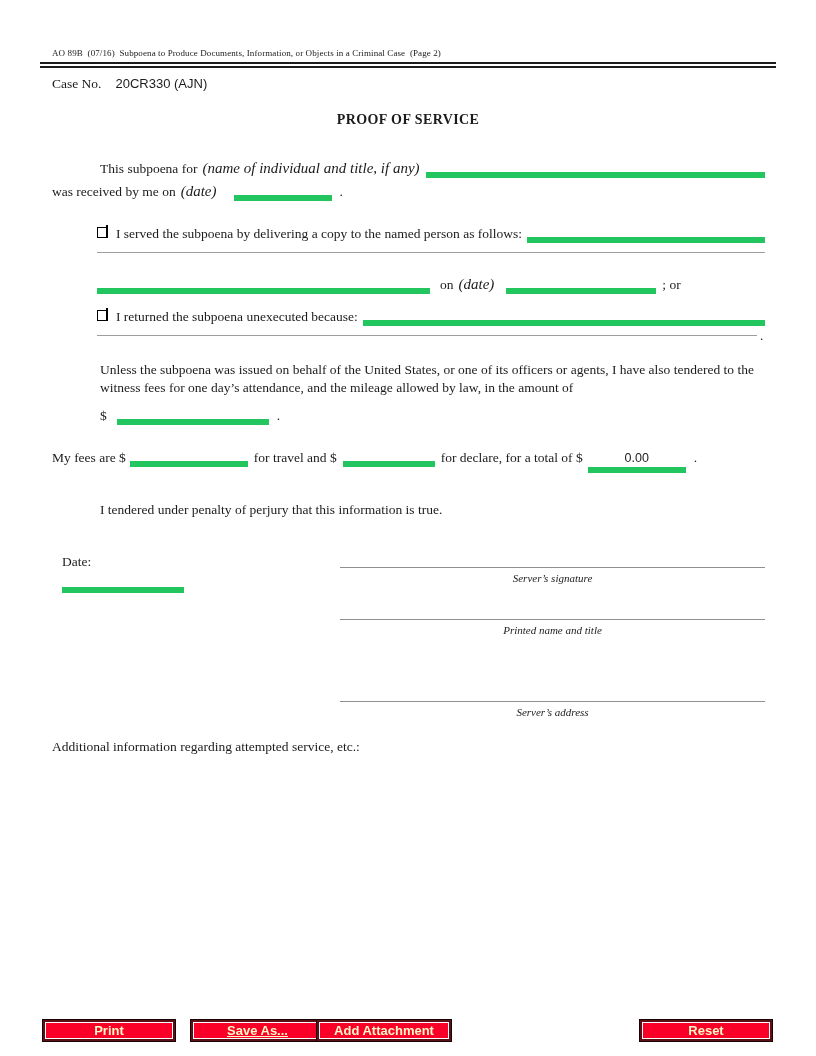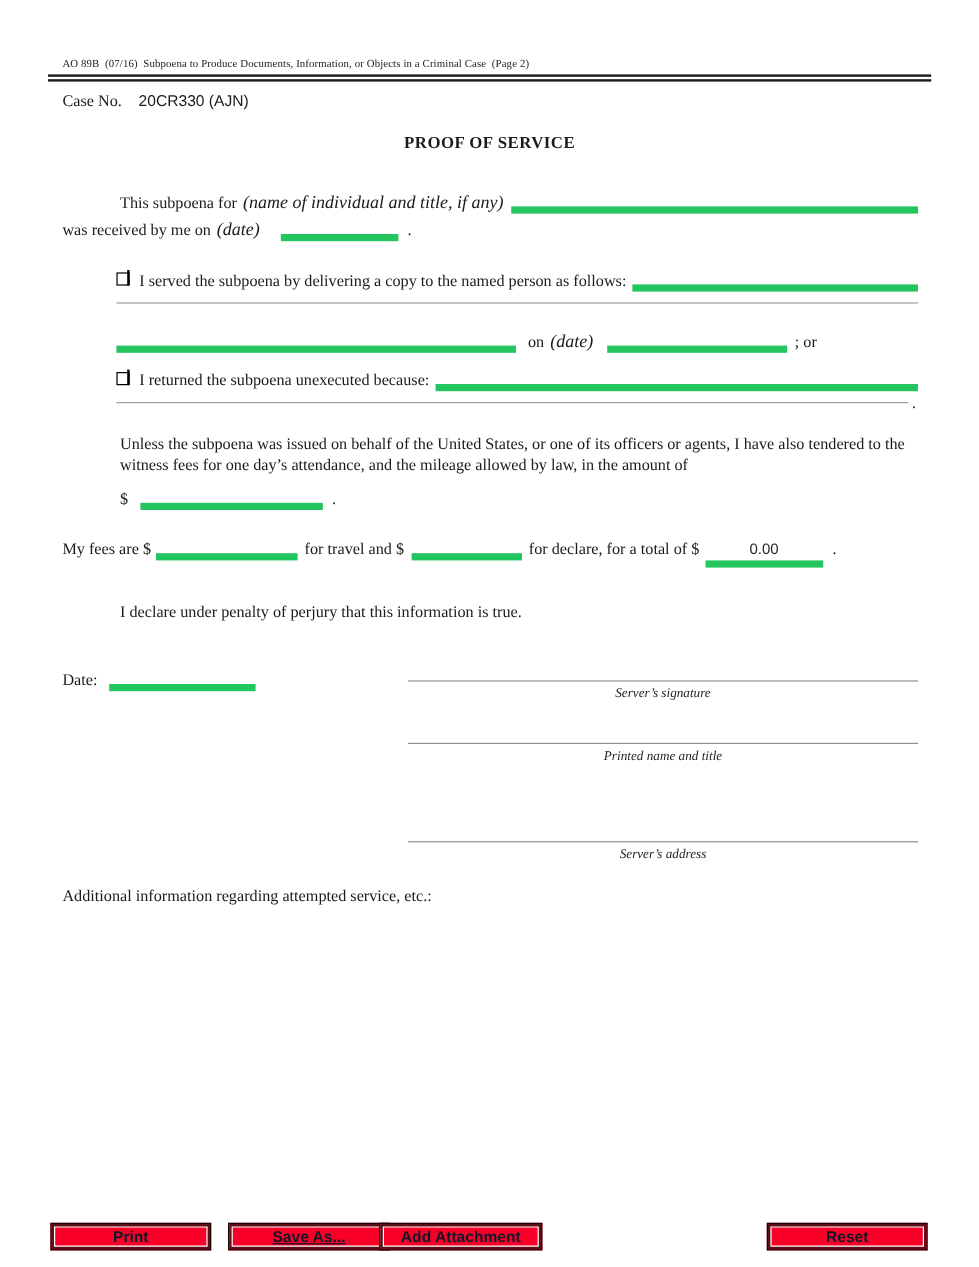--- a/index.html
+++ b/index.html
@@ -19,21 +19,21 @@
   .dbl-rule{position:absolute;left:40px;top:62px;width:736px;height:2px;
             border-top:2px solid #1c1c1c;border-bottom:2px solid #1c1c1c;}
   .title{position:absolute;left:0;top:112px;width:816px;text-align:center;
          font-weight:bold;font-size:14px;letter-spacing:0.4px;}
   .para{position:absolute;left:100px;top:361px;width:670px;font-size:13.5px;line-height:17.5px;}
   .cb{position:relative;display:inline-block;width:9px;height:9px;border:1px solid #000;
       margin-right:8px;flex:none;}
   .cb::after{content:'';position:absolute;right:-1px;top:-3px;width:2px;height:13px;background:#000;}
   .btn{position:absolute;top:1019px;height:23px;background:#fa0029;
        border:1px solid #1a0305;box-shadow:inset 0 0 0 2px #5c0f16,inset 0 0 0 3px #ffffff;
-       color:#0f172a;font-family:"Liberation Sans",sans-serif;font-weight:bold;font-size:13px;
+       color:#fef9c3;font-family:"Liberation Sans",sans-serif;font-weight:bold;font-size:13px;
        display:flex;align-items:center;justify-content:center;padding:0;cursor:pointer;}
   .val-sans{font-family:"Liberation Sans",sans-serif;font-size:13px;}
   .total-val{font-family:"Liberation Sans",sans-serif;font-size:12.5px;color:#222;}
 </style>
 </head>
 <body>
 
 <div class="page">
 
   <div class="hdr">AO 89B  (07/16)  Subpoena to Produce Documents, Information, or Objects in a Criminal Case  (Page 2)</div>
@@ -96,24 +96,24 @@
     <span>My fees are $</span>
     <span class="fld" style="width:118px;margin-left:4px;"></span>
     <span style="margin-left:6px;">for travel and $</span>
     <span class="fld" style="width:92px;margin-left:6px;"></span>
     <span style="margin-left:6px;">for declare, for a total of $</span>
     <span class="fld has-val" style="width:98px;margin-left:5px;"><span class="total-val">0.00</span></span>
     <span style="margin-left:8px;">.</span>
   </div>
 
   <div class="row" style="left:100px;top:501px;">
-    <span>I declare under penalty of perjury that this information is true.</span>
+    <span>I tendered under penalty of perjury that this information is true.</span>
   </div>
 
-  <div class="row" style="left:52px;top:553px;">
+  <div class="row" style="left:52px;top:553px;flex-direction:column;">
     <span>Date:</span>
     <span class="fld" style="width:122px;margin-left:10px;"></span>
   </div>
 
   <div class="sigline" style="left:340px;top:567px;width:425px;"></div>
   <div class="sig-label" style="left:340px;top:572px;width:425px;">Server’s signature</div>
 
   <div class="sigline" style="left:340px;top:619px;width:425px;"></div>
   <div class="sig-label" style="left:340px;top:624px;width:425px;">Printed name and title</div>
 

